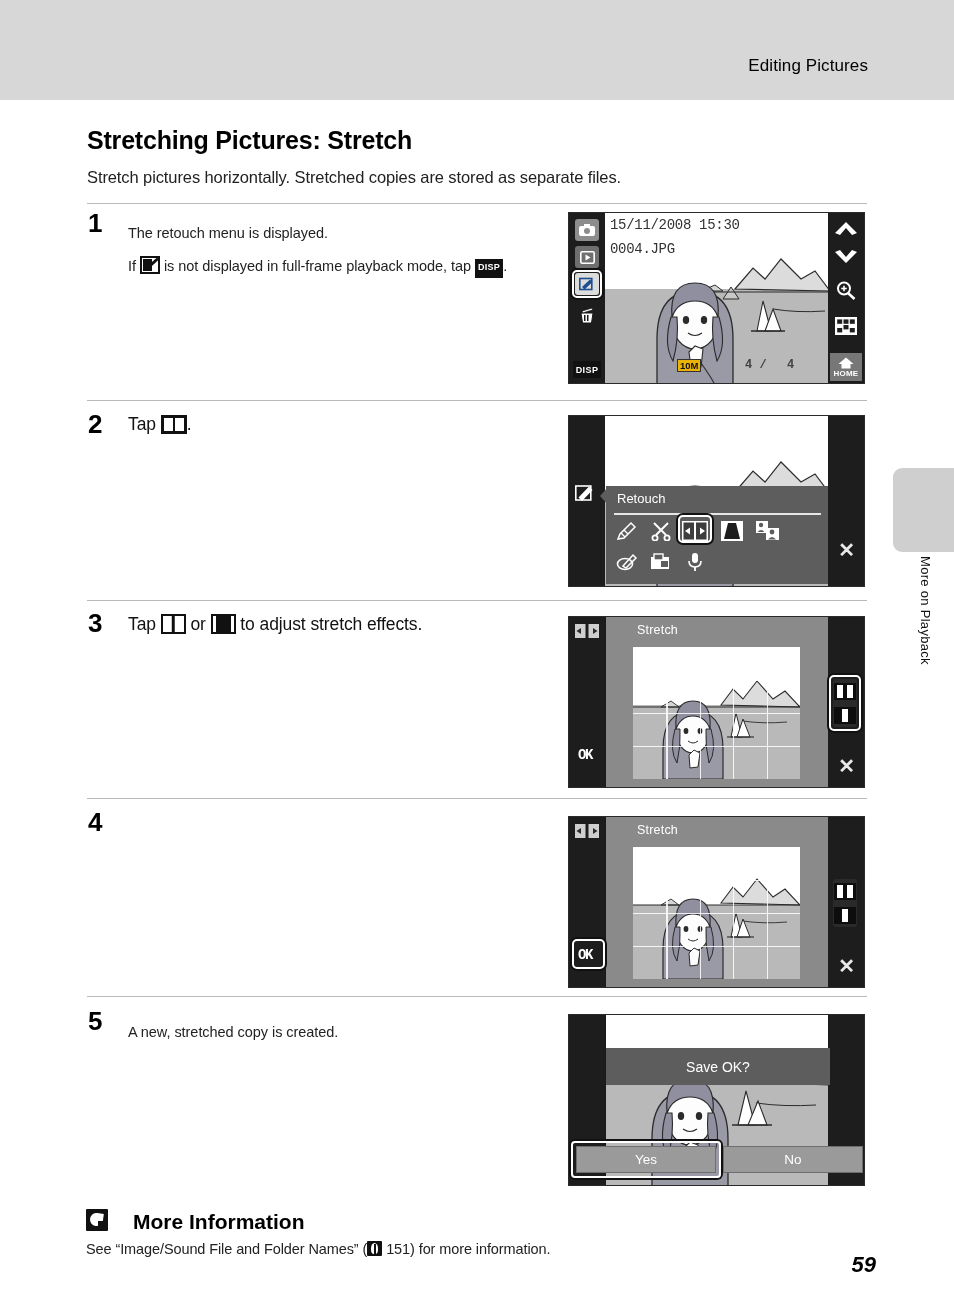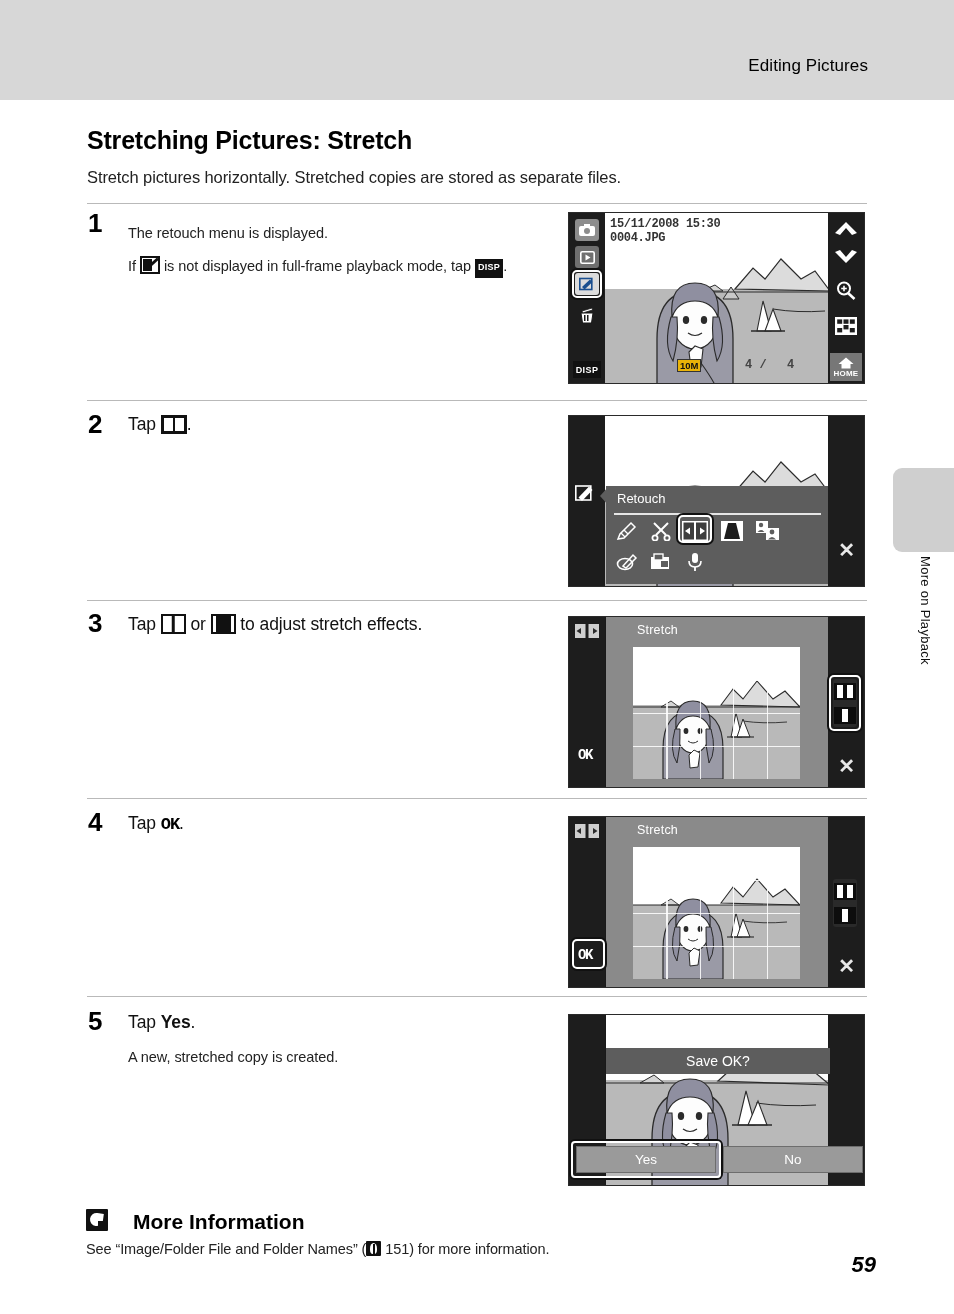--- a/index.html
+++ b/index.html
@@ -151,21 +151,21 @@
   }
 
   .disp-btn {
     position:absolute; left:4px; bottom:5px; width:28px; height:17px;
     background:#111; color:#fff; font-size:9px; font-weight:bold;
     display:flex; align-items:center; justify-content:center; letter-spacing:.4px;
   }
 
   .dt-text {
     position:absolute; color:#333; font-family:"Liberation Mono", monospace;
-    font-size:12px; font-weight:bold; line-height:1.25; letter-spacing:-.3px;
+    font-size:14px; font-weight:normal; line-height:1.25; letter-spacing:-.3px;
   }
 
   .badge-10m {
     position:absolute; background:#eab308; border:1.2px solid #333; color:#111;
     font-size:9.5px; font-weight:bold; padding:0 2px; font-family:"Liberation Sans",sans-serif;
   }
   .frame-count {
     position:absolute; color:#444; font-family:"Liberation Mono", monospace;
     font-size:12px; font-weight:bold; letter-spacing:0px;
   }
@@ -273,21 +273,21 @@
         <path d="M67 104 q-3 -34 23 -34 q26 0 23 34 q-6 -16 -23 -16 q-17 0 -23 16Z" fill="#8f8fa0" stroke="#2b2b2b" stroke-width="1.2"></path>
         <path d="M66 104 q-8 28 2 44 q6 -22 4 -44Z" fill="#8f8fa0" stroke="#2b2b2b" stroke-width="1.1"></path>
         <path d="M114 104 q8 28 -2 44 q-6 -22 -4 -44Z" fill="#8f8fa0" stroke="#2b2b2b" stroke-width="1.1"></path>
         <ellipse cx="81" cy="107" rx="3.2" ry="4" fill="#2b2b2b"></ellipse>
         <ellipse cx="99" cy="107" rx="3.2" ry="4" fill="#2b2b2b"></ellipse>
         <path d="M83 120 q7 5 14 0" fill="none" stroke="#2b2b2b" stroke-width="1.2"></path>
         <path d="M84 139 l6 -6 l8 3 l-2 18 l-10 1Z" fill="#fdfdfd" stroke="#2b2b2b" stroke-width="1.1"></path>
         <path d="M96 150 q10 14 14 22" fill="none" stroke="#2b2b2b" stroke-width="1.1"></path>
       </svg>
       <div class="dt-text" style="left:5px; top:4px;">15/11/2008  15:30</div>
-      <div class="dt-text" style="left:5px; top:18px;">0004.JPG</div>
+      <div class="dt-text" style="left:5px; top:28px;">0004.JPG</div>
       <div class="badge-10m" style="left:72px; top:146px;">10M</div>
       <div class="frame-count" style="left:140px; top:145px;">4 /</div>
       <div class="frame-count" style="left:182px; top:145px;">4</div>
     </div>
 
     <div class="lcd-left-bar"></div>
     <div class="side-icon" style="top:6px;">
       <svg width="16" height="12" viewBox="0 0 16 12">
           <rect x="0" y="2" width="16" height="10" rx="2" fill="#fff"></rect>
           <rect x="5" y="0" width="6" height="3" fill="#fff"></rect>
@@ -521,26 +521,20 @@
       <div class="ctrl-cell ctrl-wide"></div>
       <div class="ctrl-cell ctrl-nar"></div>
     </div>
     <div class="highlight-ring" style="right:3px; top:58px; width:32px; height:56px;"></div>
     <div class="x-btn" style="right:9px; bottom:11px;">✕</div>
   </div>
 
   <div class="hr" style="top:798px;"></div>
 
   <div class="step-num" style="left:88px; top:807px;">4</div>
-  <div class="step-body" style="top:811px;">
-    <div class="step-lead">
-      <span>Tap</span>
-      <span class="gl-ok">OK</span><span>.</span>
-    </div>
-  </div>
 
   <div class="screen" style="left:568px; top:816px;">
     <div class="lcd-left-bar"></div>
     <div style="position:absolute; left:37px; top:0; width:224px; height:172px; background:#8a8a8a;"></div>
     <div style="position:absolute; left:6px; top:7px;">
       <svg width="24" height="14" viewBox="0 0 24 14">
           <rect x="0" y="0" width="10.5" height="14" fill="#cfcfcf"></rect>
           <rect x="13.5" y="0" width="10.5" height="14" fill="#cfcfcf"></rect>
           <polygon points="1.5,7 6,4 6,10" fill="#2b2b2b"></polygon>
           <polygon points="22.5,7 18,4 18,10" fill="#2b2b2b"></polygon>
@@ -586,24 +580,20 @@
       <div class="ctrl-cell ctrl-wide"></div>
       <div class="ctrl-cell ctrl-nar"></div>
     </div>
     <div class="x-btn" style="right:9px; bottom:11px;">✕</div>
   </div>
 
   <div class="hr" style="top:996px;"></div>
 
   <div class="step-num" style="left:88px; top:1006px;">5</div>
   <div class="step-body" style="top:1010px;">
-    <div class="step-lead">
-      <span>Tap</span>
-      <span class="b">Yes</span><span>.</span>
-    </div>
     <div class="step-note">A new, stretched copy is created.</div>
   </div>
 
   <div class="screen" style="left:568px; top:1014px;">
     <div class="photo" style="left:37px; top:0; width:224px; height:172px;">
       <div class="sky" style="height:38%;"></div>
       <div class="sea" style="top:38%; height:62%;"></div>
       <svg width="224" height="172" style="position:absolute;left:0;top:0">
         <path d="M112 66 L134 46 L148 58 L166 38 L186 58 L200 50 L224 70 Z" fill="#dcdcdc" stroke="#2b2b2b" stroke-width="1.2"></path>
         <path d="M34 68 L48 60 L58 68 Z" fill="#d5d5d5" stroke="#2b2b2b" stroke-width="1"></path>
@@ -619,28 +609,28 @@
         <path d="M108 98 q8 28 -2 44 q-6 -22 -4 -44Z" fill="#8f8fa0" stroke="#2b2b2b" stroke-width="1.1"></path>
         <ellipse cx="75" cy="101" rx="3.2" ry="4" fill="#2b2b2b"></ellipse>
         <ellipse cx="93" cy="101" rx="3.2" ry="4" fill="#2b2b2b"></ellipse>
         <path d="M77 114 q7 5 14 0" fill="none" stroke="#2b2b2b" stroke-width="1.2"></path>
         <path d="M78 133 l6 -6 l8 3 l-2 18 l-10 1Z" fill="#fdfdfd" stroke="#2b2b2b" stroke-width="1.1"></path>
       </svg>
     </div>
     <div class="lcd-left-bar"></div>
     <div class="lcd-right-bar"></div>
 
-    <div class="save-bar" style="left:37px; top:33px; width:224px; height:26px;">Save OK?</div>
+    <div class="save-bar" style="left:37px; top:33px; width:224px; height:37px;">Save OK?</div>
 
     <div class="yn-btn" style="left:7px; bottom:12px; width:140px; height:27px;">Yes</div>
     <div class="highlight-ring" style="left:2px; bottom:7px; width:150px; height:37px; border-radius:4px;"></div>
     <div class="yn-btn" style="left:154px; bottom:12px; width:140px; height:27px;">No</div>
   </div>
 
   <div class="mi-icon" style="left:86px; top:1209px;"></div>
   <div class="mi-title" style="left:133px; top:1210px;">More Information</div>
   <div class="mi-text" style="left:86px; top:1241px;">
-    <span>See “Image/Folder File and Folder Names” (</span><span class="gl-book"></span>
+    <span>See “Image/Sound File and Folder Names” (</span><span class="gl-book"></span>
     <span>151</span><span>) for more information.</span>
   </div>
 
   <div class="page-num">59</div>
 </div>
 
 </body></html>

